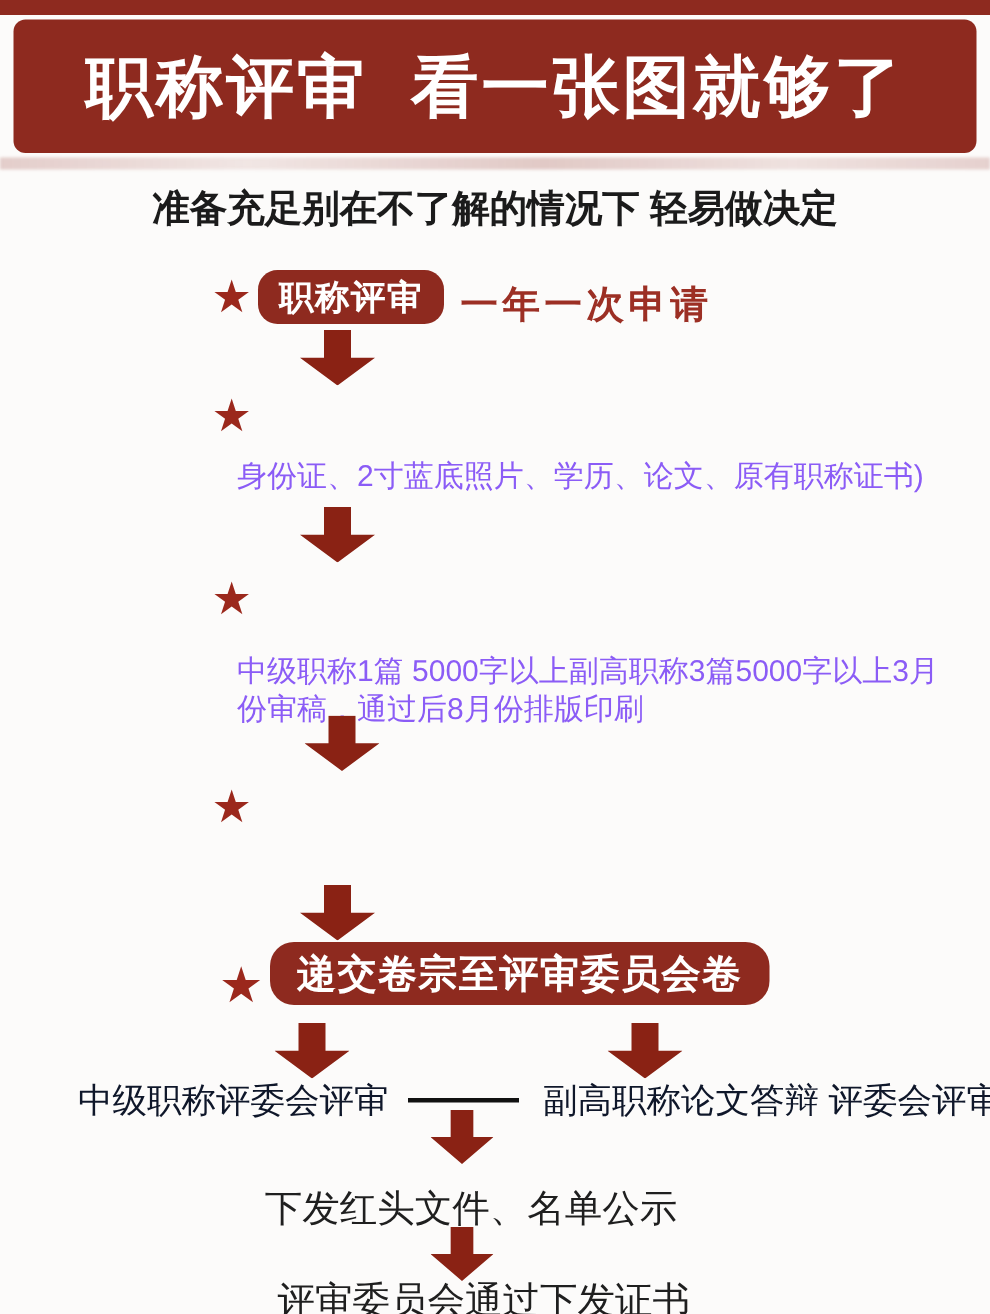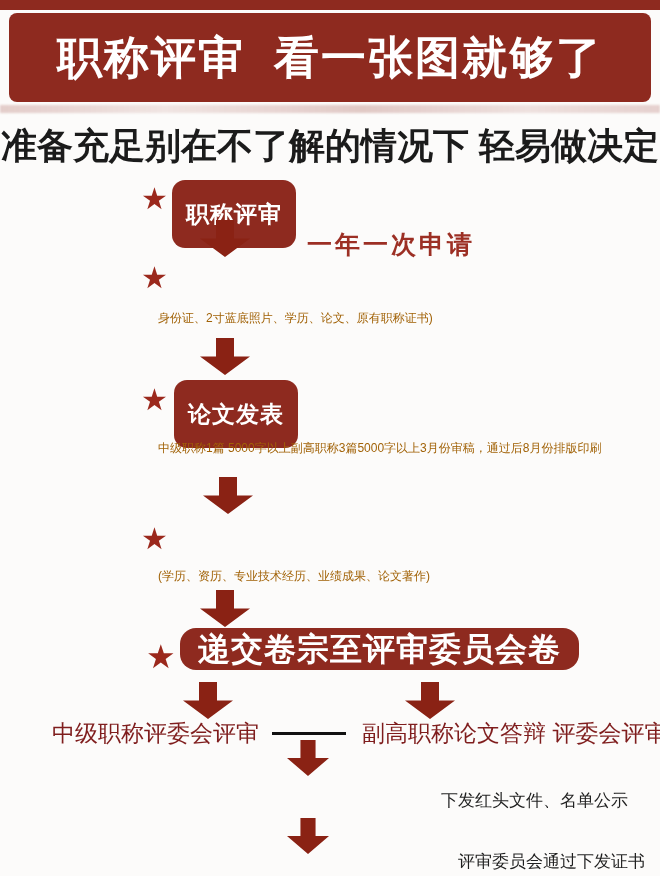--- a/index.html
+++ b/index.html
@@ -23,39 +23,39 @@
     display:flex;align-items:center;justify-content:center;
     color:#fff;font-size:45px;font-weight:bold;letter-spacing:2px;white-space:pre;
   }
   .shadow-band{
     position:absolute;left:0;top:105px;width:660px;height:8px;
     background:linear-gradient(90deg,rgba(142,42,31,.22),rgba(142,42,31,.10) 25%,rgba(142,42,31,.24) 55%,rgba(142,42,31,.12) 80%,rgba(142,42,31,.20));
     filter:blur(1px);
   }
   .subtitle{
     position:absolute;left:0;top:122px;width:660px;text-align:center;
-    font-size:36px;font-weight:bold;color:#1b1b1b;white-space:pre;
+    font-size:25px;font-weight:bold;color:#1b1b1b;white-space:pre;
   }
   .star{position:absolute;color:#9b281c;font-size:30px;line-height:1;}
   .badge{
     position:absolute;background:var(--red);color:#fff;font-weight:bold;
     border-radius:13px;font-size:23px;letter-spacing:1px;
-    padding:16px 14px;height:36px;line-height:36px;white-space:pre;
+    padding:0 14px;height:36px;line-height:36px;white-space:pre;
   }
-  .badge.big{font-size:32px;height:42px;line-height:42px;border-radius:16px;padding:0 18px;}
+  .badge.big{font-size:26px;height:42px;line-height:42px;border-radius:16px;padding:0 18px;}
   .arrow{
     position:absolute;width:50px;height:37px;background:var(--arrow-red);
     clip-path:polygon(32% 0,68% 0,68% 50%,100% 50%,50% 100%,0 50%,32% 50%);
   }
   .arrow.slim{width:42px;height:36px;}
-  .note{position:absolute;font-size:25px;font-weight:bold;color:var(--note-red);letter-spacing:3px;white-space:pre;margin-top:42px;}
-  .desc{position:absolute;font-size:12px;line-height:25px;color:#a16207;word-break:break-all;white-space:normal;}
-  .branch-label{position:absolute;font-size:23px;color:#7f1d1d;white-space:pre;}
+  .note{position:absolute;font-size:25px;font-weight:bold;color:var(--note-red);letter-spacing:3px;white-space:pre;}
+  .desc{position:absolute;font-size:20px;line-height:25px;color:#8b5cf6;word-break:break-all;white-space:normal;}
+  .branch-label{position:absolute;font-size:23px;color:#0f172a;white-space:pre;}
   .connector{position:absolute;left:272px;top:732px;width:74px;height:3px;background:#111;}
-  .footer-text{position:absolute;text-align:right;font-size:17px;color:#1f1f1f;white-space:pre;}
+  .footer-text{position:absolute;text-align:center;font-size:25px;color:#1f1f1f;white-space:pre;}
 </style>
 </head>
 <body>
 
 <div class="canvas">
 
   <div class="top-strip"></div>
   <div class="banner">
     <span>职称评审  看一张图就够了</span>
   </div>
@@ -65,26 +65,24 @@
   <span class="star" style="left:141px;top:184px">★</span>
   <div class="badge" style="left:172px;top:180px">职称评审</div>
   <div class="note" style="left:307px;top:186px">一年一次申请</div>
   <div class="arrow" style="left:200px;top:220px"></div>
 
   <span class="star" style="left:141px;top:263px">★</span>
   <div class="desc" style="left:158px;top:306px;width:480px">身份证、2寸蓝底照片、学历、论文、原有职称证书)</div>
   <div class="arrow" style="left:200px;top:338px"></div>
 
   <span class="star" style="left:141px;top:385px">★</span>
-  <div class="badge" style="left:174px;top:380px">论文发表</div>
   <div class="desc" style="left:158px;top:436px;width:482px">中级职称1篇 5000字以上副高职称3篇5000字以上3月份审稿，通过后8月份排版印刷</div>
   <div class="arrow" style="left:203px;top:477px"></div>
 
   <span class="star" style="left:141px;top:524px">★</span>
-  <div class="desc" style="left:158px;top:564px;width:490px">(学历、资历、专业技术经历、业绩成果、论文著作)</div>
   <div class="arrow" style="left:200px;top:590px"></div>
 
   <span class="star" style="left:146px;top:640px;font-size:33px">★</span>
   <div class="badge big" style="left:180px;top:628px">递交卷宗至评审委员会卷</div>
   <div class="arrow" style="left:183px;top:682px"></div>
   <div class="arrow" style="left:405px;top:682px"></div>
 
   <div class="branch-label" style="left:52px;top:718px">中级职称评委会评审</div>
   <div class="connector"></div>
   <div class="branch-label" style="left:362px;top:718px">副高职称论文答辩 评委会评审</div>

